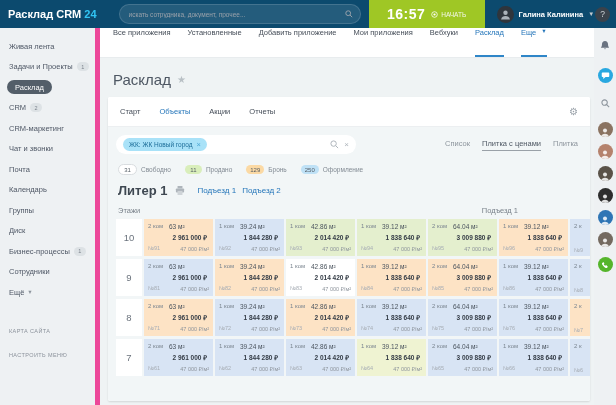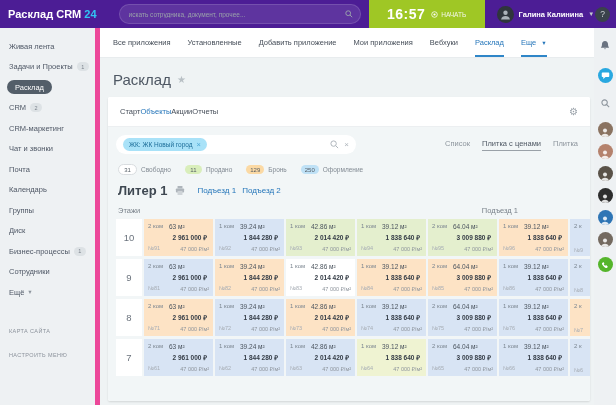--- a/index.html
+++ b/index.html
@@ -36,21 +36,21 @@
   .rail{position:absolute;top:28px;right:0;width:22px;bottom:0;background:#eef1f3;display:flex;flex-direction:column;align-items:center}
   .rail-bell{margin-top:9px;cursor:pointer}
   .rail-chat{margin-top:13px;width:15px;height:15px;border-radius:50%;display:flex;align-items:center;justify-content:center;cursor:pointer}
   .rail-search{margin-top:11px;cursor:pointer}
   .rail-avatars{margin-top:10px;display:flex;flex-direction:column;gap:7px}
   .rail-avatar{width:15px;height:15px;border-radius:50%;display:flex;align-items:flex-end;justify-content:center;overflow:hidden;cursor:pointer}
   .rail-phone{margin-top:10px;width:15px;height:15px;border-radius:50%;display:flex;align-items:center;justify-content:center;cursor:pointer}
   
   .main{position:absolute;left:100px;right:22px;top:28px;bottom:0}
   .app-tabs{height:29px;background:#fff;border-bottom:1px solid #e8ecee;display:flex;align-items:stretch;gap:17px;padding-left:13px}
-  .app-tab{font-size:7.5px;color:#454d58;display:flex;align-items:center;gap:2px;position:relative;cursor:pointer;white-space:nowrap}
+  .app-tab{font-size:7.5px;color:#454d58;display:flex;align-items:flex-start;gap:2px;position:relative;cursor:pointer;white-space:nowrap}
   .app-tab.active{color:#2576ba}
   .app-tab.active::after{content:"";position:absolute;left:0;right:0;bottom:0;height:2px;background:#2f86c8}
   .page-head{display:flex;align-items:center;gap:6px;padding:13px 0 0 13px}
   .page-title{font-size:15px;color:#4e5763}
   .star{color:#b9c0c5;font-size:10px}
   .card{margin:9px 4px 0 8px;height:304px;background:#fff;border-radius:2px;box-shadow:0 1px 2px rgba(0,0,0,.12);overflow:hidden}
   .card-tabs{height:29px;background:#fff;border-bottom:1px solid #eceff1;display:flex;align-items:center;gap:19px;padding:0 12px}
   .card-tab{font-size:7.5px;color:#454d58;cursor:pointer}
   .card-tab.active{color:#2576ba}
   .gear{margin-left:auto;color:#98a0a8;font-size:10px;cursor:pointer;line-height:1}
@@ -84,21 +84,21 @@
   .u-top{display:flex;font-size:6px;color:#7b8590;white-space:nowrap}
   .u-rooms{width:21px;flex:none}
   .u-area{color:#4b545e;font-size:6.5px}
   .u-price{text-align:right;font-size:6.5px;font-weight:bold;color:#333b45;padding-right:2px;white-space:nowrap}
   .u-bot{display:flex;justify-content:space-between;font-size:5.5px;color:#8d949c;white-space:nowrap}
   .u-num{color:#a7adb5}
 </style>
 </head>
 <body>
 
-<header class="topbar" style="background: #4c1d95;">
+<header class="topbar" style="background: #0c4a6e;">
   <div class="logo"><span>Расклад CRM</span> <span class="accent">24</span></div>
   <div class="top-search">
     <input type="text" placeholder="искать сотрудника, документ, прочее..." style="">
     <svg width="8" height="8" viewBox="0 0 10 10">
         <circle cx="4" cy="4" r="3" fill="none" stroke="#9aa2ab" stroke-width="1.2"></circle>
         <line x1="6.3" y1="6.3" x2="9" y2="9" stroke="#9aa2ab" stroke-width="1.2"></line>
       </svg>
   </div>
   <div class="timer" style="background: rgb(159, 199, 37);">
     <span class="timer-time">16:57</span>
@@ -201,21 +201,21 @@
       </div>
     </div>
 
   <div class="page-head">
     <span class="page-title">Расклад</span>
     <span class="star">★</span>
   </div>
 
   <section class="card">
     <div class="card-tabs">
-      <div style="display:flex;">
+      <div style="display:flex;gap:19px">
           <span class="card-tab">Старт</span>
           <span class="card-tab active">Объекты</span>
           <span class="card-tab">Акции</span>
           <span class="card-tab">Отчеты</span>
         </div>
       <span class="gear">⚙</span>
     </div>
 
     <div class="card-body">
       <div class="filter-row">

